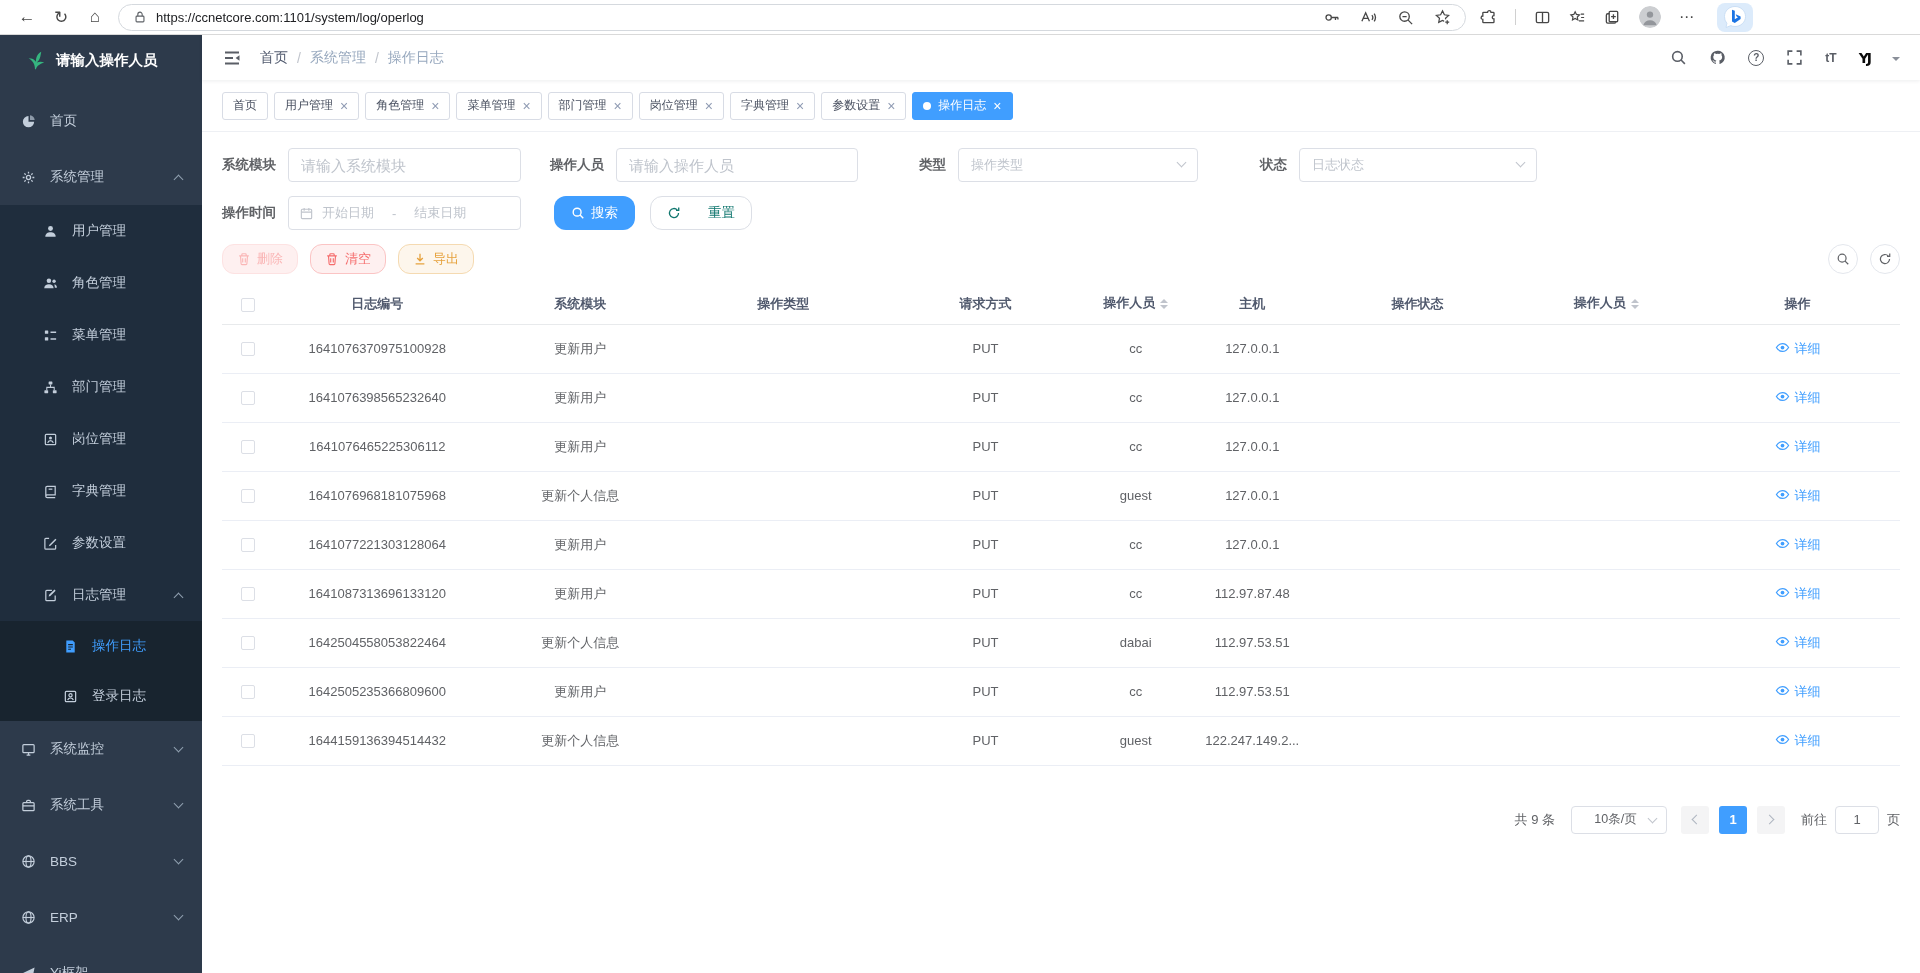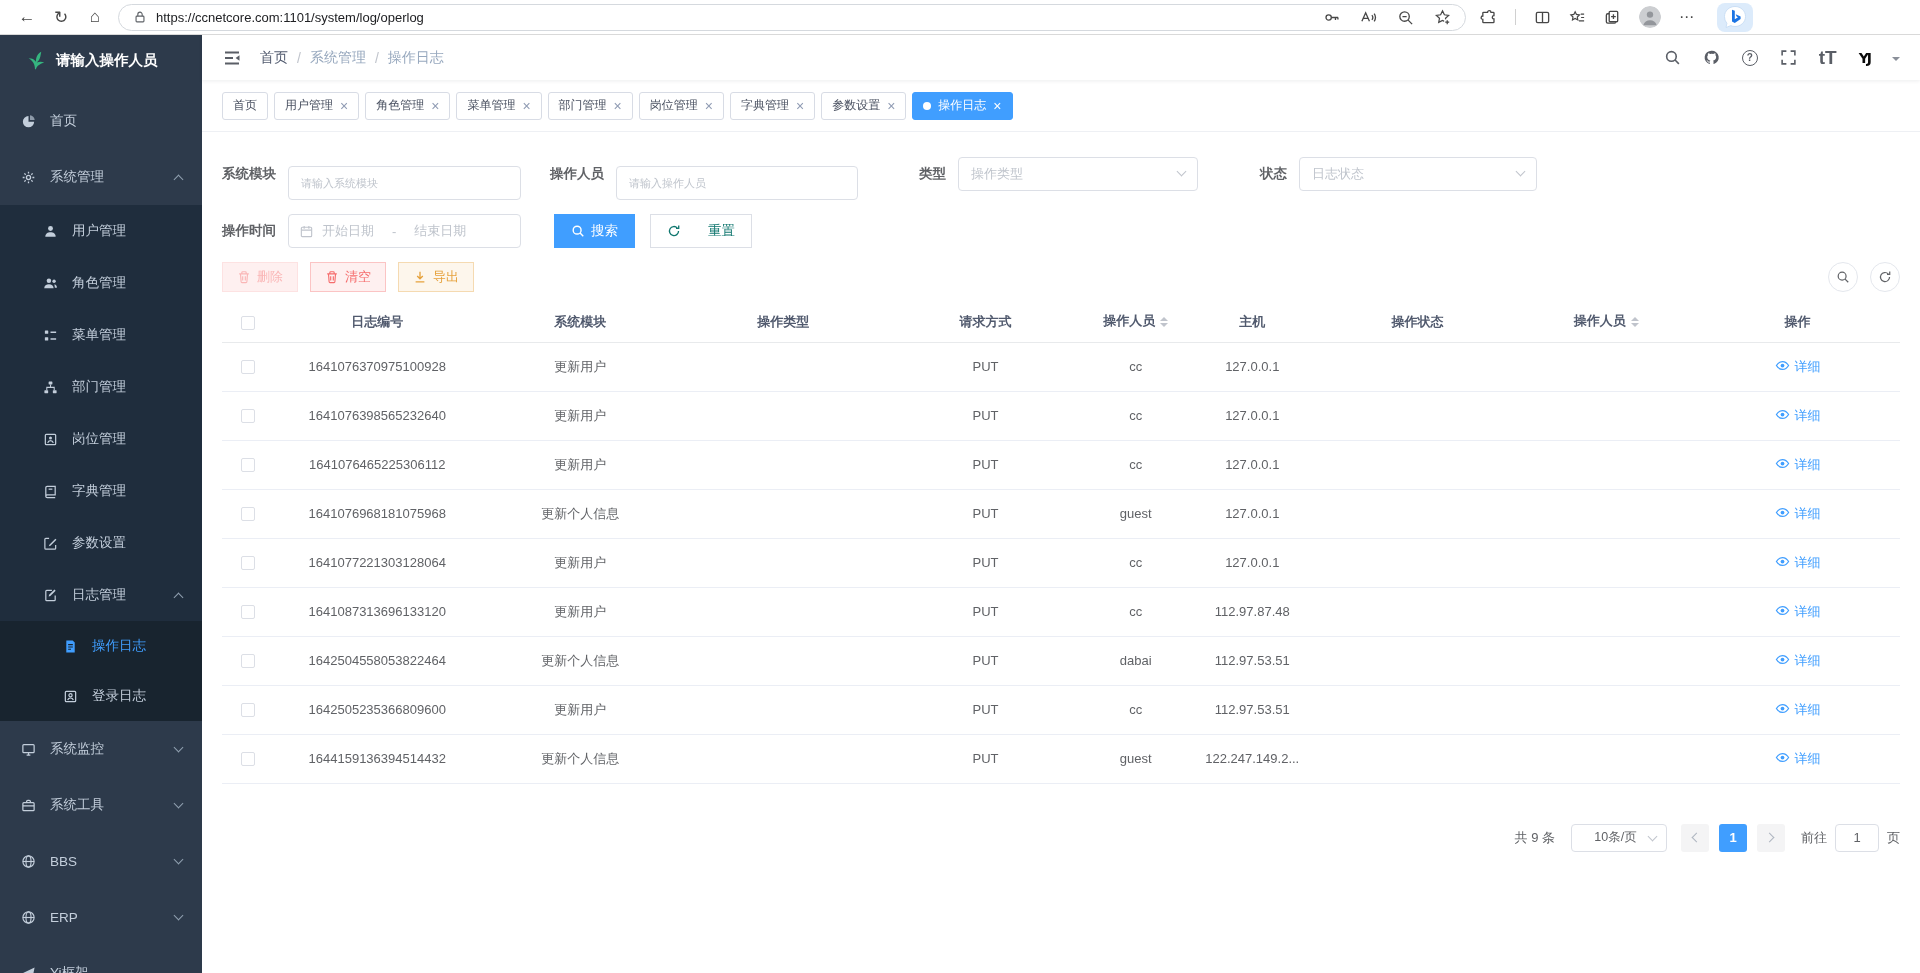--- a/index.html
+++ b/index.html
@@ -53,50 +53,50 @@
   .hamburger svg { width:20px; height:20px; }
   .crumb { display:flex; align-items:center; font-size:14px; }
   .crumb .c1 { color:#515a6e; cursor:pointer; }
   .crumb .sep { color:#c0c4cc; margin:0 9px; }
   .crumb .cg { color:#97a8be; }
   .header-icons { margin-left:auto; display:flex; align-items:center; gap:22px; color:#5a5e66; }
   .hicon { display:flex; align-items:center; cursor:pointer; }
   .hicon svg { width:17px; height:17px; }
   .q-circle { width:16px; height:16px; border:1.4px solid #5a5e66; border-radius:50%; font-size:10px;
     display:flex; align-items:center; justify-content:center; font-weight:bold; }
-  .tt { font-size:19px; font-weight:bold; letter-spacing:0;text-align:center; }
+  .tt { font-size:12px; font-weight:bold; letter-spacing:0;text-align:center; }
   .yj { font-weight:900; font-size:14px; color:#0a0a0a; letter-spacing:-2px; cursor:pointer;
     font-family:"DejaVu Sans","Liberation Sans",sans-serif; }
   .mini-caret { width:0; height:0; border:4px solid transparent; border-top-color:#8a8f99; margin-top:6px; }
 
   
   .tabs-bar { height:52px; display:flex; align-items:center; padding:0 20px; gap:6px;
     border-bottom:1px solid #eef0f4; background:#fff; }
   .tab { height:28px; display:flex; align-items:center; padding:0 10px; border:1px solid #d8dce5;
     border-radius:3px; font-size:12px; color:#495060; gap:7px; background:#fff; cursor:pointer; white-space:nowrap; }
   .tab .x { font-size:14px; color:#8f9bb3; line-height:1; }
   .tab.active { background:#409eff; border-color:#409eff; color:#fff; }
   .tab.active .x { color:#fff; }
   .dot { width:8px; height:8px; border-radius:50%; background:#fff; }
 
   
   .content { flex:1; padding:16px 20px 0; }
   .filter-row { display:flex; align-items:center; margin-bottom:14px; }
   .flabel { font-size:13.5px; color:#606266; font-weight:bold; margin-right:12px; white-space:nowrap; }
-  .f-input { height:34px; border:1px solid #dcdfe6; border-radius:4px; padding:0 12px; font-size:11px;
-    color:#606266; background:#fff; outline:none; font-family:inherit;margin-top:18px; }
+  .f-input { height:34px; border:1px solid #dcdfe6; border-radius:4px; padding:0 12px; font-size:15px;
+    color:#606266; background:#fff; outline:none; font-family:inherit; }
   .f-input::placeholder { color:#bfc4cc; }
   .sel { height:34px; border:1px solid #dcdfe6; border-radius:4px; padding:0 12px; display:flex;
     align-items:center; background:#fff; cursor:pointer; }
   .sel .ph { font-size:13px; color:#bfc4cc; flex:1; }
   .sel .chev { border-color:#c0c4cc; margin-top:-3px; }
   .daterange { width:233px; height:34px; border:1px solid #dcdfe6; border-radius:4px; display:flex;
     align-items:center; padding:0 10px; gap:8px; color:#bfc4cc; font-size:13px; background:#fff; cursor:pointer; }
   .daterange svg { width:15px; height:15px; color:#c0c4cc; }
-  .btn { height:34px; border-radius:0; font-size:13.5px; display:inline-flex; align-items:center;
+  .btn { height:34px; border-radius:12px; font-size:13.5px; display:inline-flex; align-items:center;
     gap:6px; padding:0 16px; cursor:pointer; border:1px solid transparent; font-family:inherit; }
   .btn svg { width:14px; height:14px; }
   .btn-search { background:#409eff; color:#fff; }
   .btn-reset { background:#fff; border-color:#dcdfe6; color:#0f766e; margin-left:15px;gap:27px; }
 
   .toolbar { display:flex; align-items:center; margin:12px 0 10px; }
   .tbtn { height:30px; font-size:13px; padding:0 14px; }
   .btn-del { background:#fef0f0; border-color:#fde2e2; color:#fab6b6; cursor:not-allowed; }
   .btn-clear { background:#fef0f0; border-color:#fbc4c4; color:#f56c6c; margin-left:12px; }
   .btn-export { background:#fdf6ec; border-color:#f5dab1; color:#e6a23c; margin-left:12px; }

